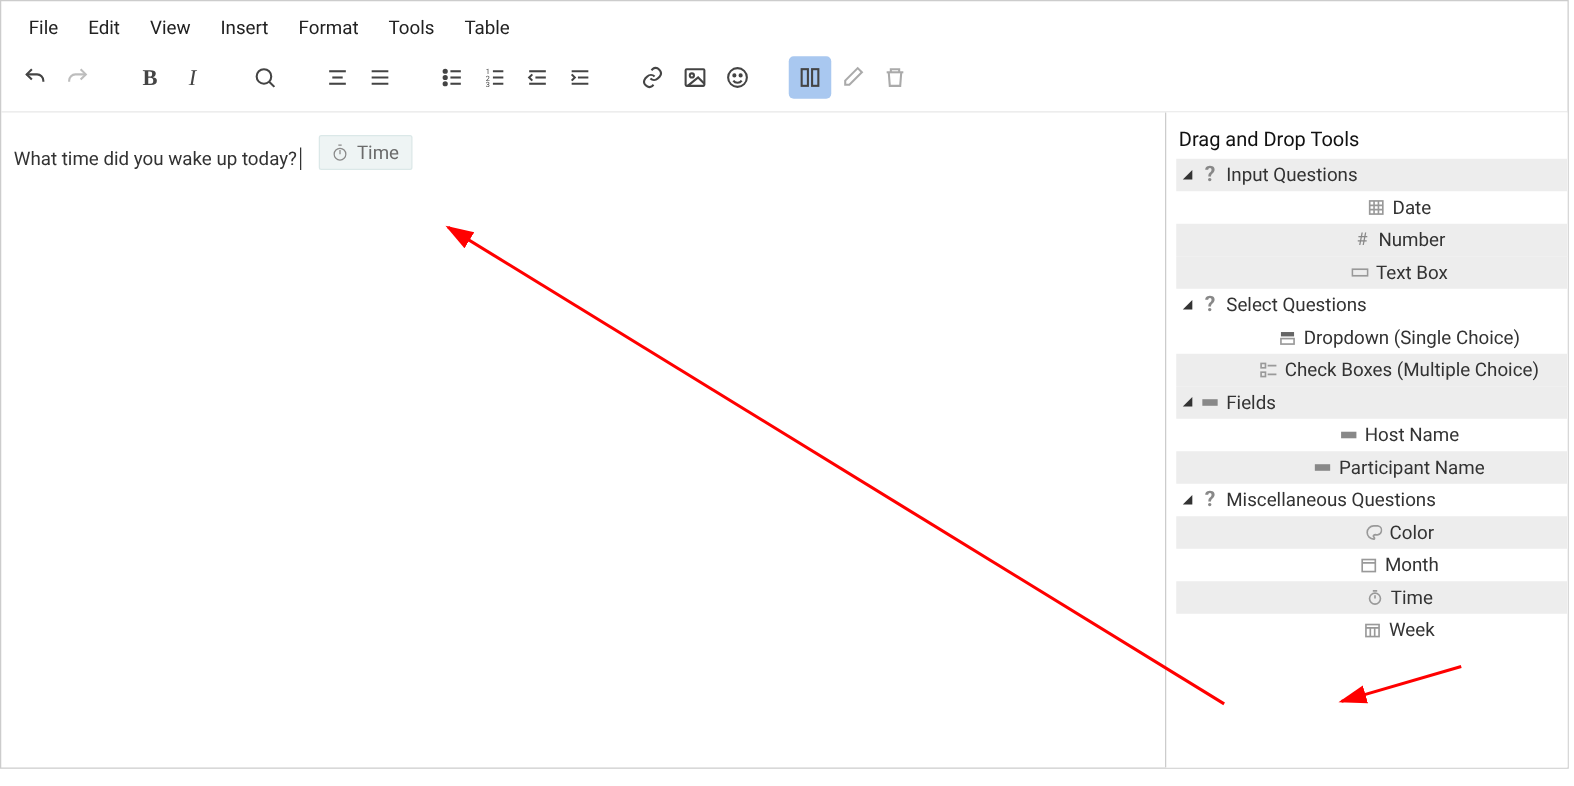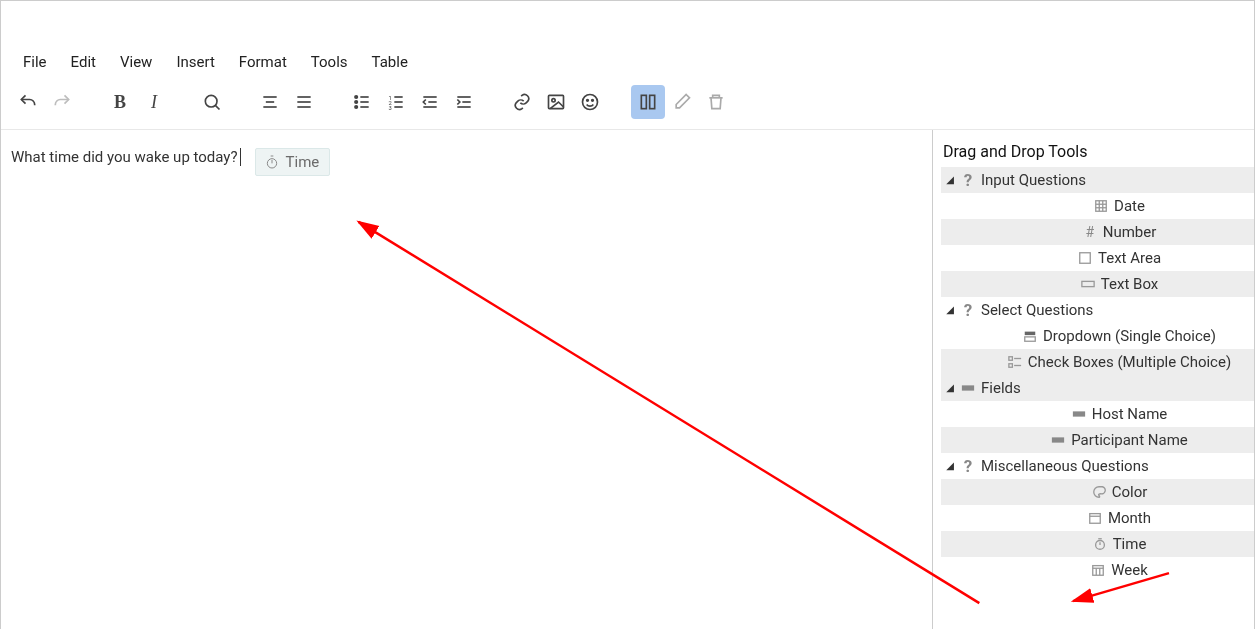--- a/index.html
+++ b/index.html
@@ -16,21 +16,20 @@
       border: 1px solid #ccc;
       background: #fff;
       width: 1255px;
     }
     .menubar {
       display: flex;
       gap: 0;
       padding: 6px 10px 4px;
       font-size: 15px;
       color: #222;
-      margin-top: 40px;
     }
     .menubar-item {
       padding: 6px 12px;
       cursor: pointer;
     }
     .toolbar {
       display: flex;
       align-items: center;
       padding: 4px 10px 10px;
       gap: 0;
@@ -65,21 +64,21 @@
     }
     .canvas {
       flex: 1;
       padding: 18px 10px;
       font-size: 15px;
       position: relative;
     }
     .question-line {
       position: relative;
       display: flex;
-      align-items: flex-start;
+      align-items: flex-end;
     }
     .q-text { }
     .cursor {
       width: 1px;
       height: 18px;
       background: #333;
       margin-left: 2px;
       margin-right: 14px;
     }
     .time-chip {
@@ -334,30 +333,20 @@
                     <span>Date</span>
                   </div>
                 </li>
               <li>
                   <div class="row child-row striped">
                     <span class="glyph">#</span>
                     <span>Number</span>
                   </div>
                 </li>
               <li>
-                  <div class="row child-row">
-                    <span class="glyph">
-                      <svg viewBox="0 0 16 16">
-                        <rect x="2" y="2" width="12" height="12"></rect>
-                      </svg>
-                    </span>
-                    <span>Text Area</span>
-                  </div>
-                </li>
-              <li>
                   <div class="row child-row striped">
                     <span class="glyph">
                       <svg viewBox="0 0 16 16">
                         <rect x="1" y="5" width="14" height="6"></rect>
                       </svg>
                     </span>
                     <span>Text Box</span>
                   </div>
                 </li>
             </ul>

